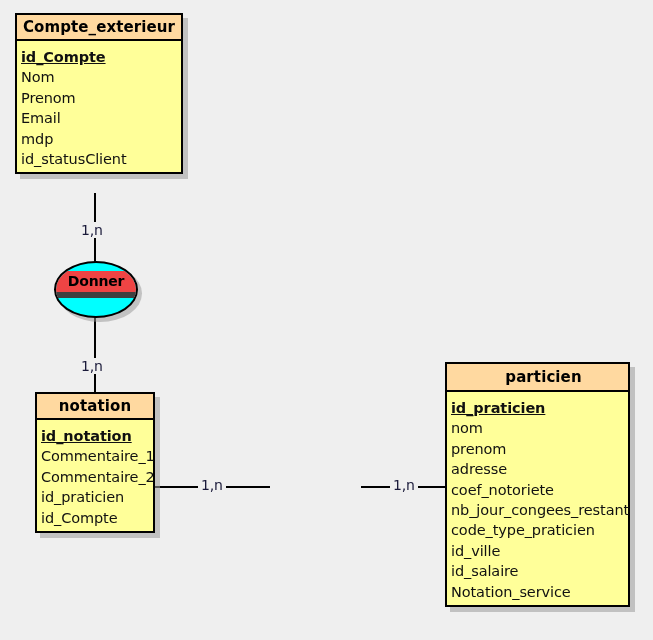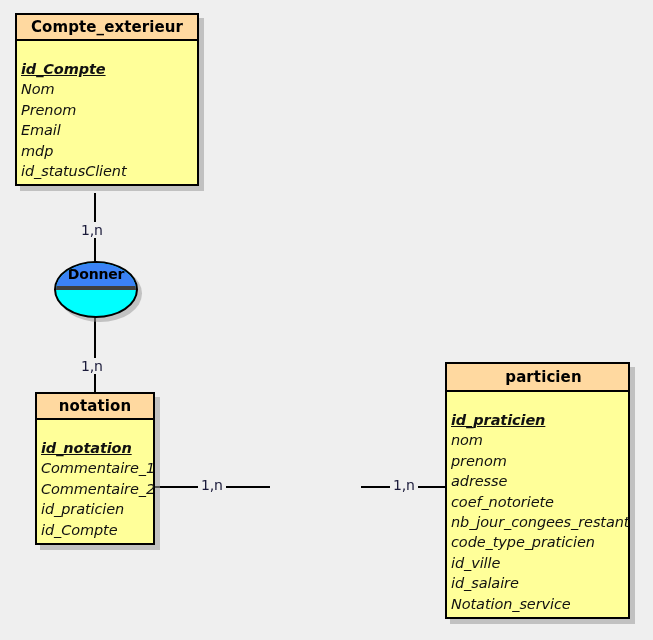--- a/index.html
+++ b/index.html
@@ -33,22 +33,21 @@
     border-bottom: 2px solid #000000;
     text-align: center;
     font-weight: bold;
     font-size: 15px;
     color: #000;
     line-height: 24px;
     height: 26px;
     letter-spacing: 0.1px;
   }
   .entity-attrs {
-    padding: 18px 0 3px 4px;
-    font-style: italic;
+    padding: 6px 0 3px 4px;
   }
   .attr {
     font-size: 14.5px;
     color: #111;
     line-height: 20.4px;
     white-space: nowrap;
     letter-spacing: -0.1px;
   }
   .attr.pk {
     font-weight: bold;
@@ -61,24 +60,24 @@
     position: absolute;
     box-sizing: border-box;
     border-radius: 50%;
     border: 2px solid #000000;
     background: #00ffff;
     overflow: hidden;
     box-shadow: 4px 4px 0 0 rgba(150,150,150,0.5);
   }
   .rel-top {
     position: absolute;
-    left: 0; right: 0; top: 0;
+    left: 0; right: 0; top: 8px;
     height: 50%;
-    background: #3b82f6;
-    border-bottom: 4px solid #404040;
+    background: #ef4444;
+    border-bottom: 6px solid #404040;
     box-sizing: border-box;
     display: flex;
     align-items: center;
     justify-content: center;
   }
   .rel-label {
     font-weight: bold;
     font-size: 14px;
     color: #000;
     letter-spacing: -0.2px;
@@ -116,21 +115,21 @@
 
   <div class="line-v" style="left:94px; top:317px; height:98px;"></div>
   <div class="card" style="left:78px; top:358px;">1,n</div>
 
   <div class="line-h" style="left:155px; top:486px; width:115px;"></div>
   <div class="card" style="left:198px; top:477px;">1,n</div>
 
   <div class="line-h" style="left:361px; top:486px; width:86px;"></div>
   <div class="card" style="left:390px; top:477px;">1,n</div>
 
-  <div class="entity" style="left:15px; top:13px; width:184px;">
+  <div class="entity" style="left:15px; top:13px; width:168px;">
     <div class="entity-header">Compte_exterieur</div>
     <div class="entity-attrs">
       <div class="attr pk">id_Compte</div>
       <div class="attr">Nom</div>
       <div class="attr">Prenom</div>
       <div class="attr">Email</div>
       <div class="attr">mdp</div>
       <div class="attr">id_statusClient</div>
     </div>
   </div>

